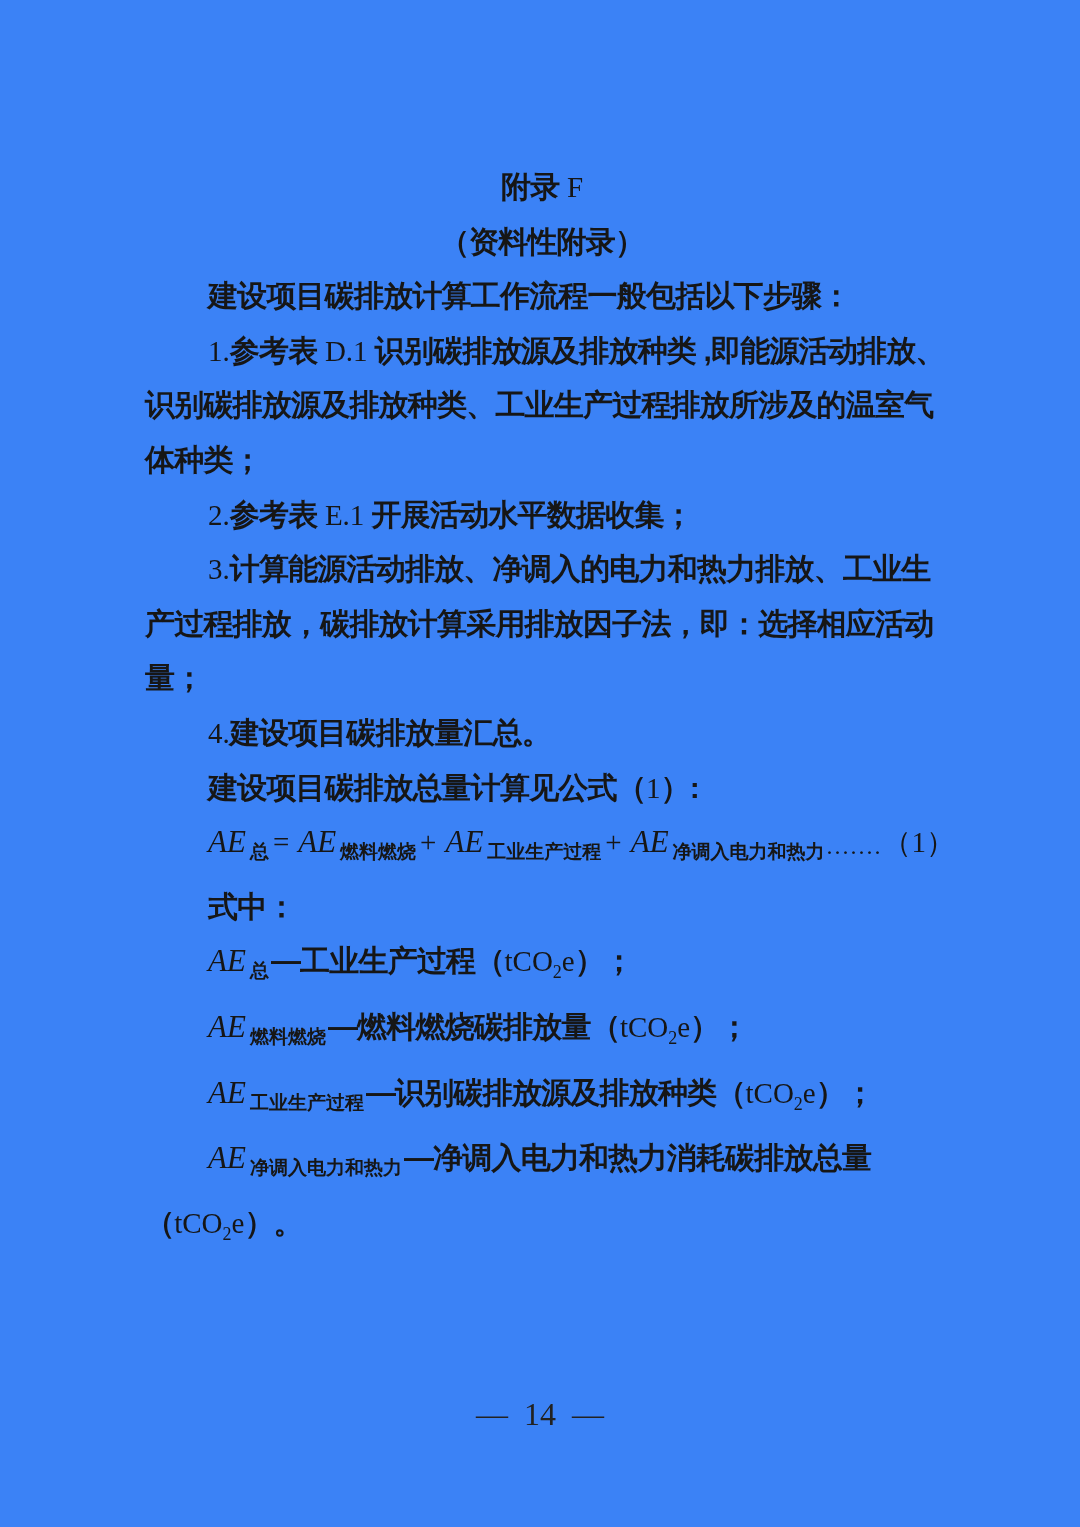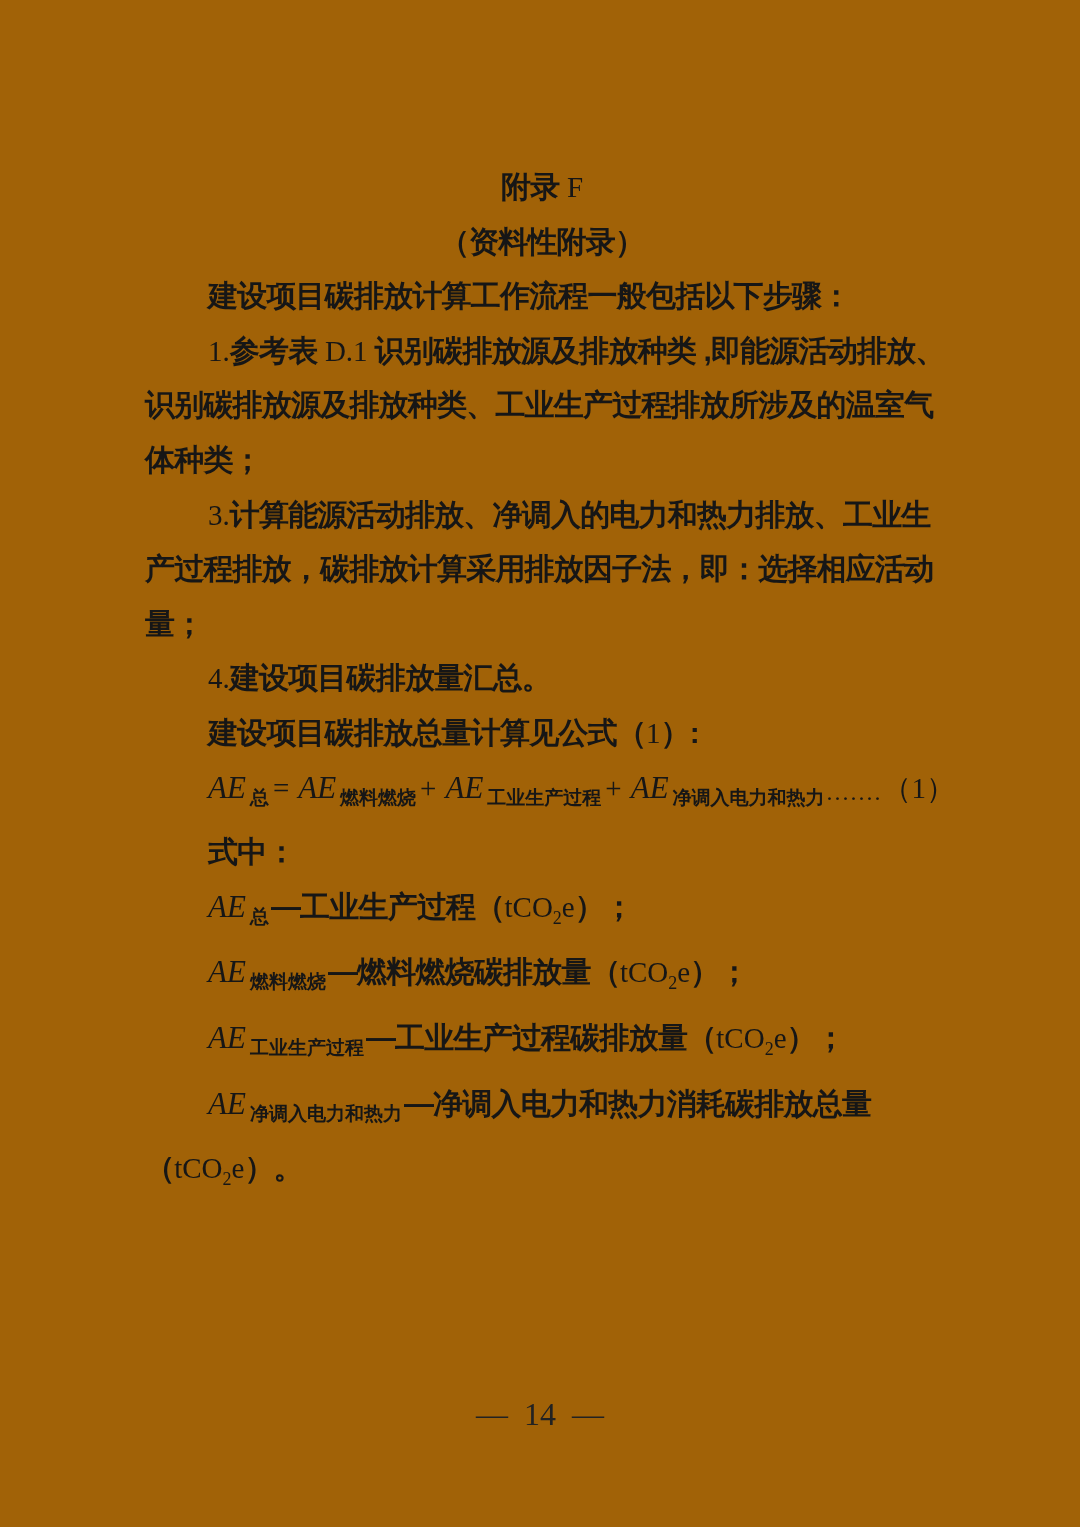--- a/index.html
+++ b/index.html
@@ -1,17 +1,17 @@
 <!DOCTYPE html>
 <html><head>
 <meta charset="utf-8">
 <style>
   html,body{margin:0;padding:0;background:#ffffff;}
   .page{
-    position:relative;width:1080px;height:1527px;background:#a16207;
+    position:relative;width:1080px;height:1527px;background:#3b82f6;
     overflow:hidden;color:#161616;
     font-family:"Liberation Sans","DejaVu Sans",sans-serif;font-weight:700;
   }
   .text{
     position:absolute;left:145px;top:160px;width:794px;
     font-size:30px;line-height:54.6px;
   }
   .line{white-space:nowrap;letter-spacing:-0.8px;}
   .center{text-align:center;}
   .indent{padding-left:63px;}
@@ -40,20 +40,21 @@
 
 
     <div class="line indent"><span>建设项目碳排放计算工作流程一般包括以下步骤：</span></div>
 
     <div class="line indent"><span class="lat">1.</span><span>参考表 </span><span class="lat">D.1 </span><span>识别碳排放源及排放种类 ,即能源活动排放、</span></div>
 
     <div class="line"><span>识别碳排放源及排放种类、工业生产过程排放所涉及的温室气</span></div>
 
     <div class="line"><span>体种类；</span></div>
 
+    <div class="line indent"><span class="lat">2.</span><span>参考表 </span><span class="lat">E.1 </span><span>开展活动水平数据收集；</span></div>
 
     <div class="line indent"><span class="lat">3.</span><span>计算能源活动排放、净调入的电力和热力排放、工业生</span></div>
 
     <div class="line"><span>产过程排放，碳排放计算采用排放因子法，即：选择相应活动</span></div>
 
 
     <div class="line"><span>量；</span></div>
 
     <div class="line indent"><span class="lat">4.</span><span>建设项目碳排放量汇总。</span></div>
 
@@ -61,21 +62,21 @@
     <div class="line indent"><span>建设项目碳排放总量计算见公式（</span><span class="lat">1</span><span>）:</span></div>
 
     <div class="line indent"><span class="ae">AE</span><span class="csub">总</span><span class="op">=</span><span class="ae">AE</span><span class="csub">燃料燃烧</span><span class="op">+</span><span class="ae">AE</span><span class="csub">工业生产过程</span><span class="op">+</span><span class="ae">AE</span><span class="csub">净调入电力和热力</span><span class="dots">.......</span><span class="lat">（1）</span></div>
 
     <div class="line indent"><span>式中：</span></div>
 
     <div class="line indent"><span class="ae">AE</span><span class="csub">总</span><span>—工业生产过程（</span><span class="lat">tCO</span><span class="lsub">2</span><span class="lat">e</span><span>）；</span></div>
 
     <div class="line indent"><span class="ae">AE</span><span class="csub">燃料燃烧</span><span>—燃料燃烧碳排放量（</span><span class="lat">tCO</span><span class="lsub">2</span><span class="lat">e</span><span>）；</span></div>
 
-    <div class="line indent"><span class="ae">AE</span><span class="csub">工业生产过程</span><span>—工业生产过程碳排放量（</span><span class="lat">tCO</span><span class="lsub">2</span><span class="lat">e</span><span>）；</span></div>
+    <div class="line indent"><span class="ae">AE</span><span class="csub">工业生产过程</span><span>—识别碳排放源及排放种类（</span><span class="lat">tCO</span><span class="lsub">2</span><span class="lat">e</span><span>）；</span></div>
 
     <div class="line indent"><span class="ae">AE</span><span class="csub">净调入电力和热力</span><span>—净调入电力和热力消耗碳排放总量</span></div>
 
     <div class="line"><span>（</span><span class="lat">tCO</span><span class="lsub">2</span><span class="lat">e</span><span>）。</span></div>
 
   </div>
 
   <div class="footer"><span>—</span><span class="num">14</span><span>—</span></div>
 </div>
 

